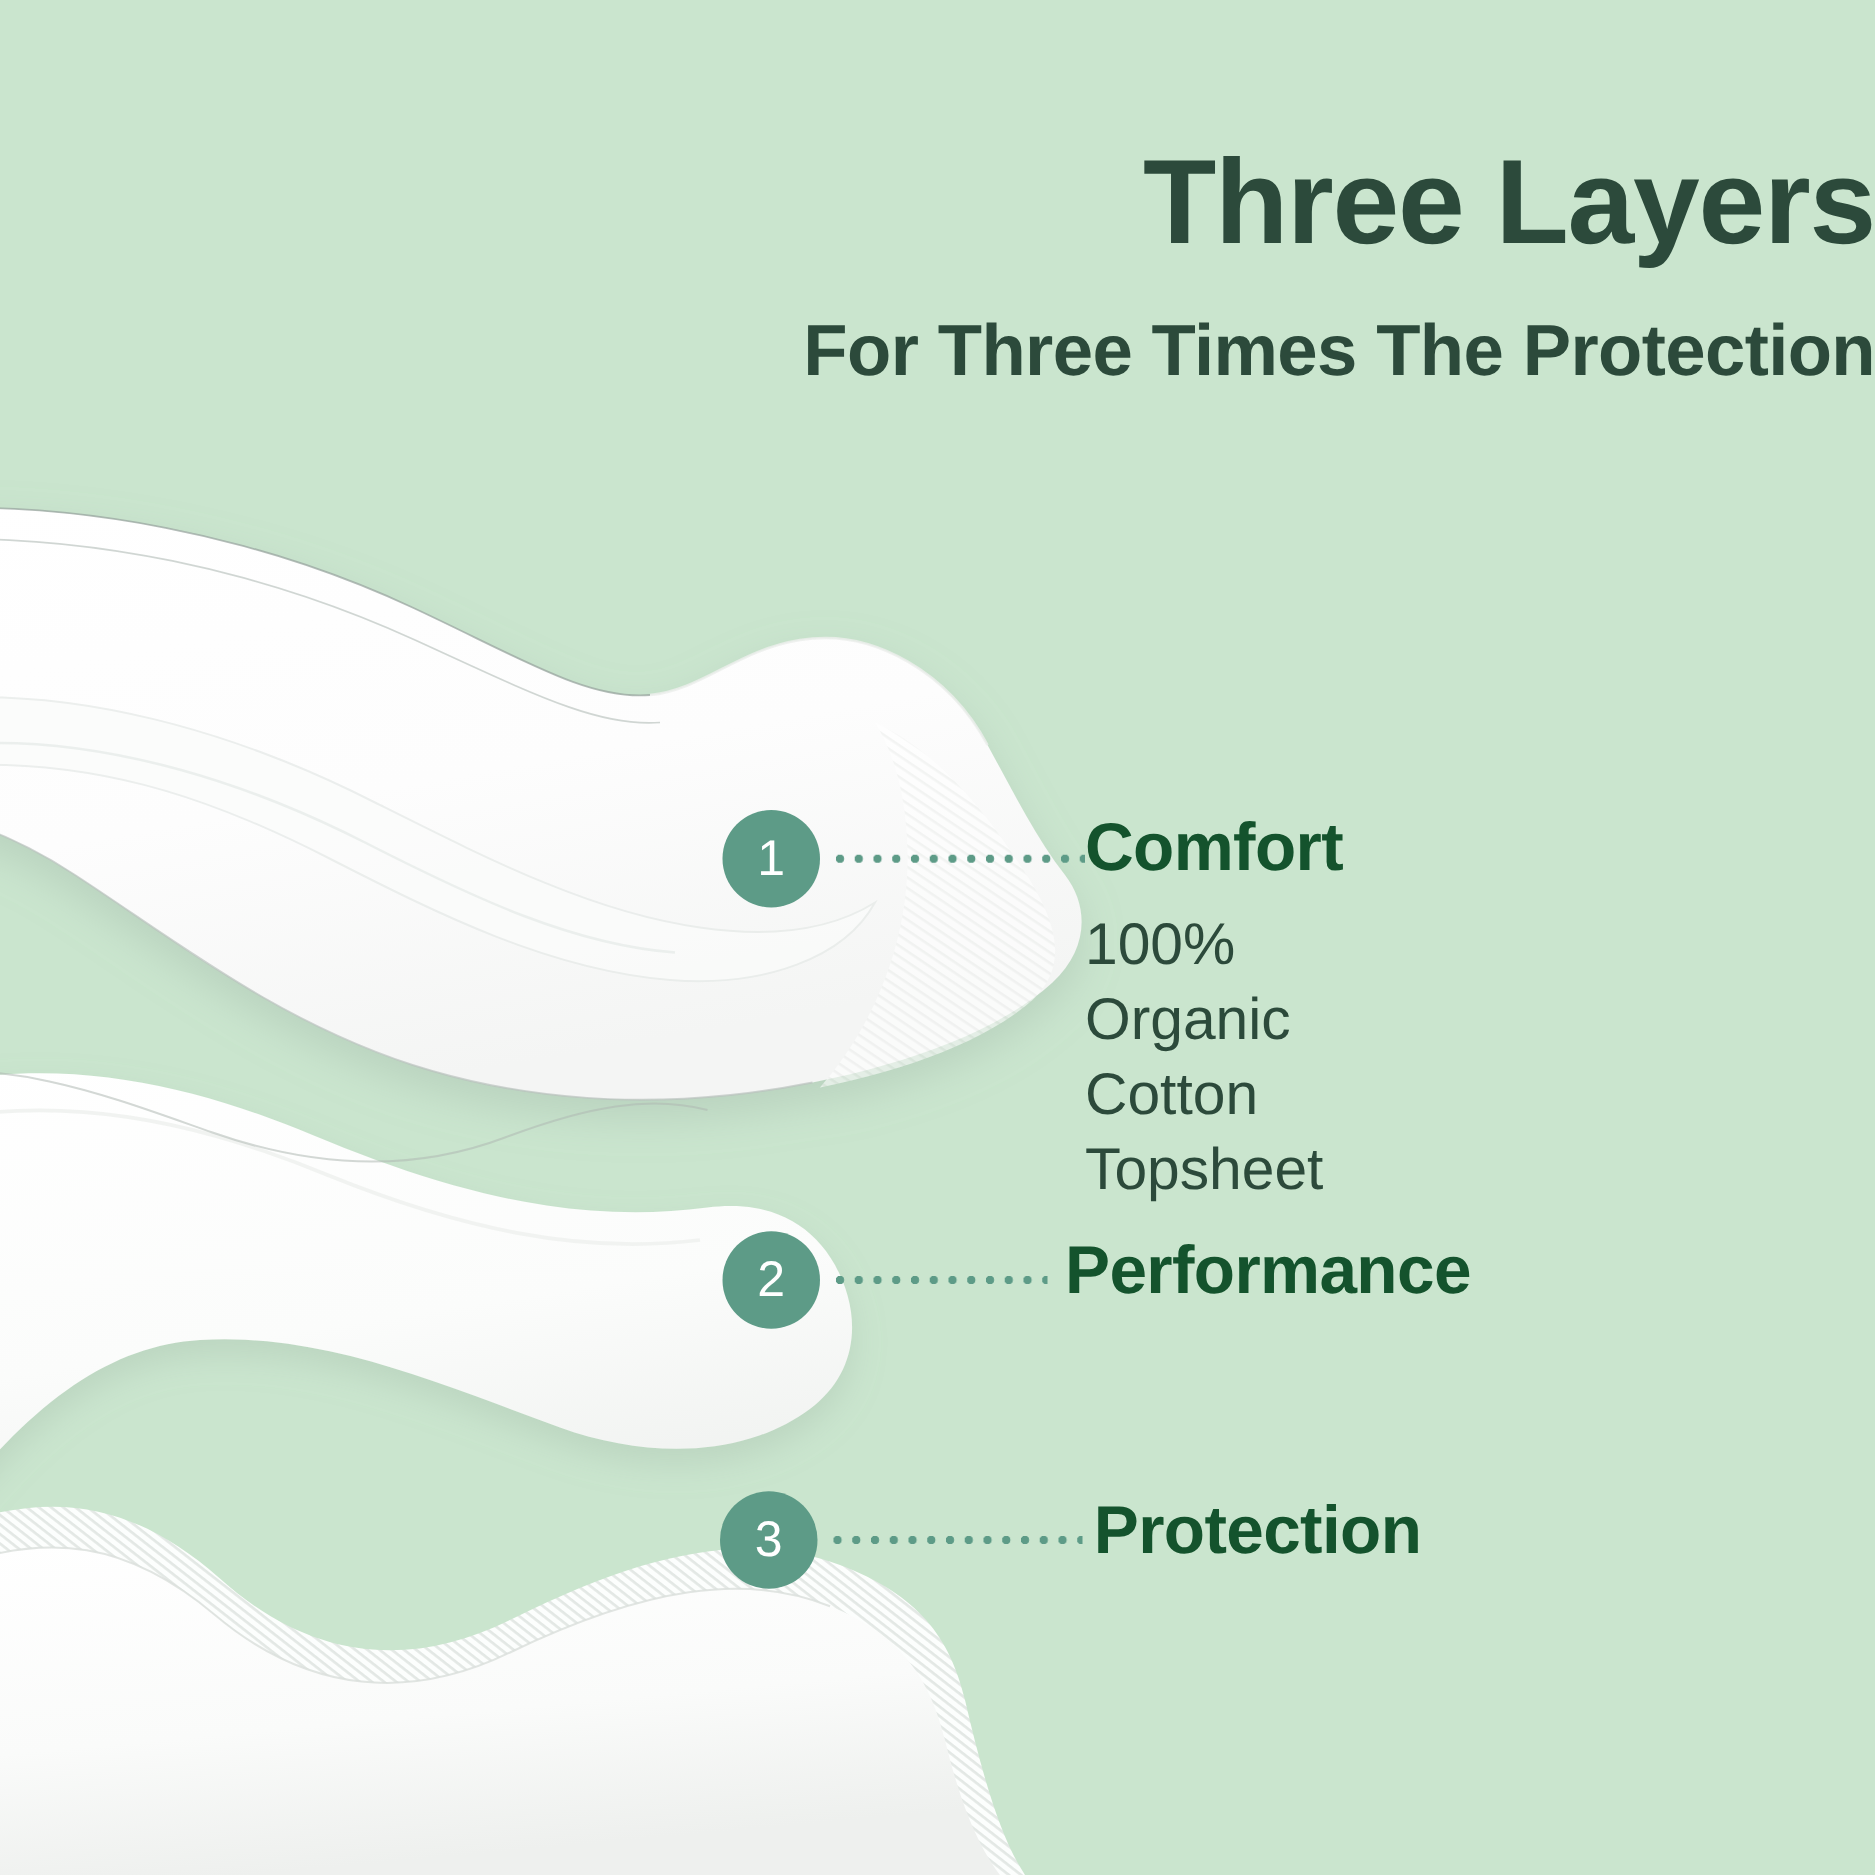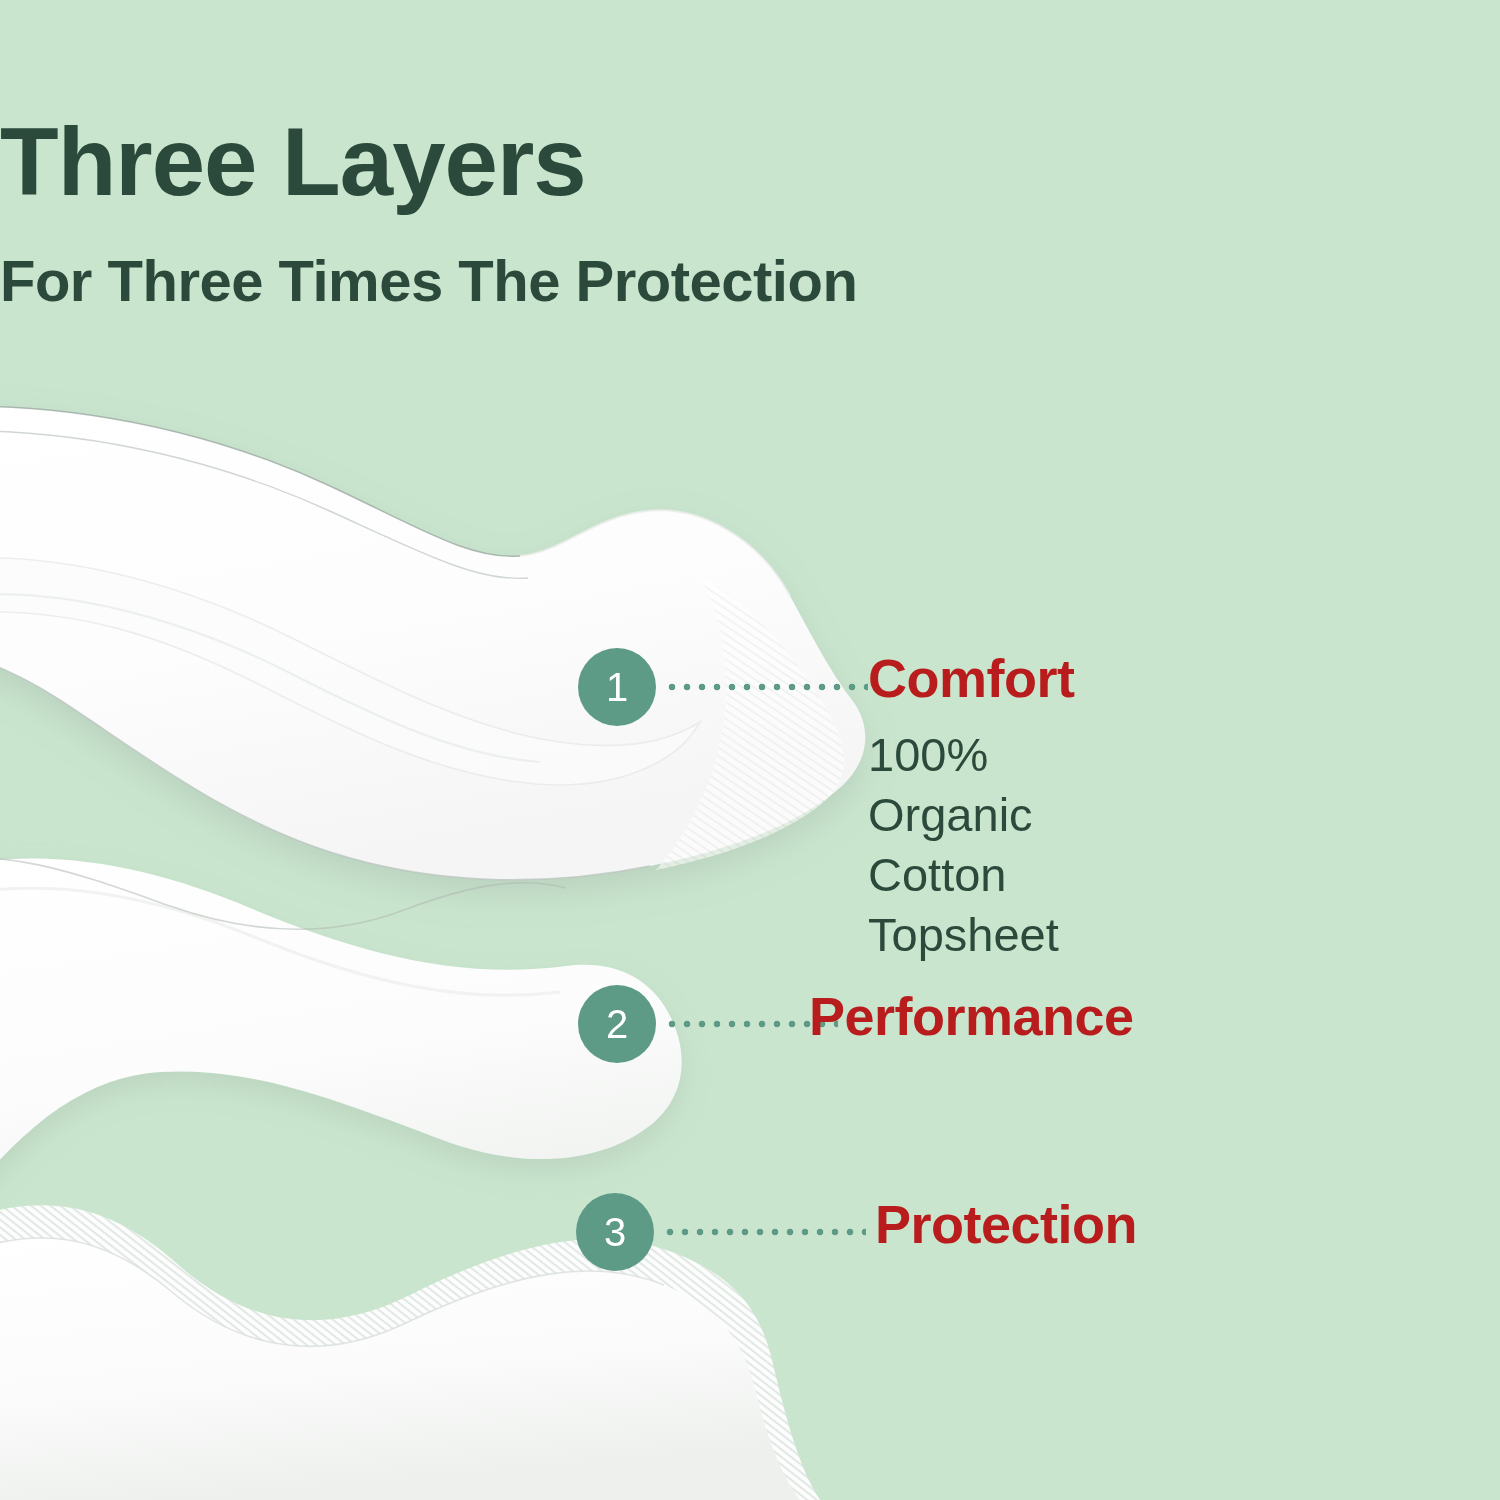--- a/index.html
+++ b/index.html
@@ -20,21 +20,21 @@
     background: #cae5ce;
     overflow: hidden;
   }
 
   
   .heading-block {
     position: absolute;
     left: 0;
     top: 112px;
     width: 1500px;
-    text-align: left;
+    text-align: right;
   }
   .title {
     font-family: "Liberation Sans", sans-serif;
     font-size: 96px;
     font-weight: 700;
     letter-spacing: -1px;
     color: #2c4a3b;
     line-height: 1.05;
     margin: 0;
     white-space: nowrap;
@@ -95,21 +95,21 @@
   }
 
   .callout-text {
     position: absolute;
   }
   .callout-heading {
     font-family: "Liberation Sans", sans-serif;
     font-size: 54px;
     font-weight: 700;
     letter-spacing: -0.5px;
-    color: #b91c1c;
+    color: #14532d;
     line-height: 1.05;
     margin: 0;
     white-space: nowrap;
   }
   .callout-desc {
     font-family: "Liberation Sans", sans-serif;
     font-size: 47px;
     font-weight: 400;
     color: #2c4a3b;
     line-height: 1.28;
@@ -117,21 +117,21 @@
     max-width: 600px;
   }
 
   
   #callout-1 .callout-marker { left: 578px; top: 648px; }
   #callout-1 .leader { width: 200px; }
   #callout-1 .callout-text { left: 868px; top: 650px; }
 
   #callout-2 .callout-marker { left: 578px; top: 985px; }
   #callout-2 .leader { width: 170px; }
-  #callout-2 .callout-text { left: 809px; top: 988px; }
+  #callout-2 .callout-text { left: 852px; top: 988px; }
 
   #callout-3 .callout-marker { left: 576px; top: 1193px; }
   #callout-3 .leader { width: 200px; }
   #callout-3 .callout-text { left: 875px; top: 1196px; }
 </style>
 </head>
 <body>
 
 <div id="infographic">
 

